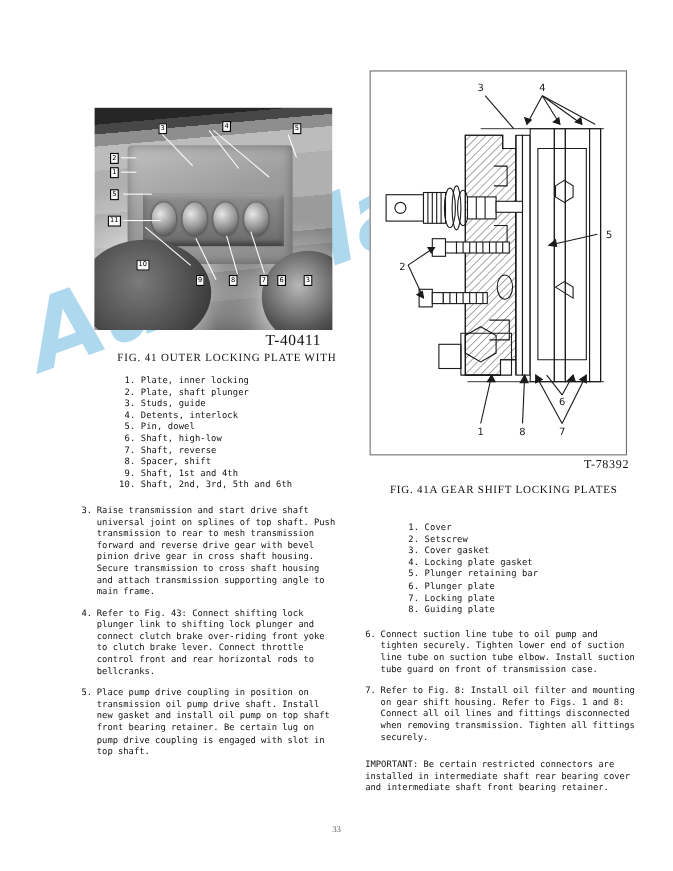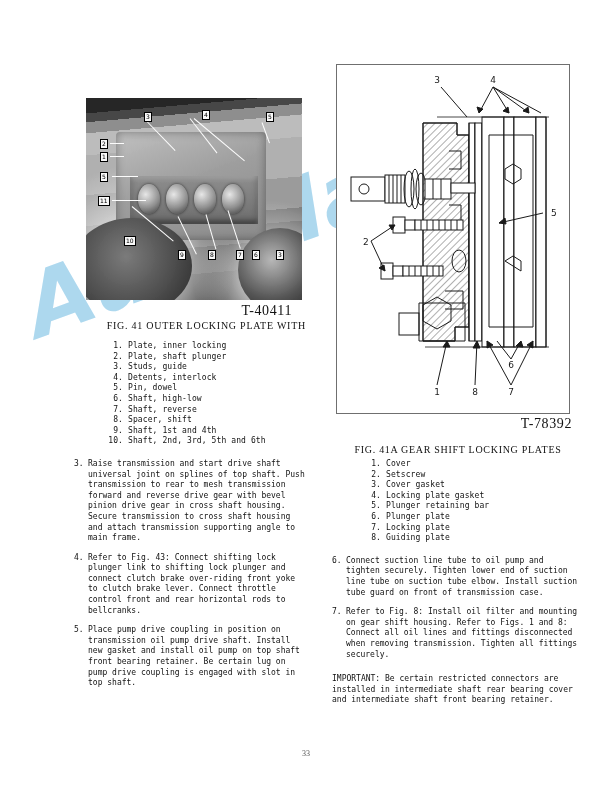--- a/index.html
+++ b/index.html
@@ -144,25 +144,25 @@
     border:1.2px solid #6f6f6f;
     background:#fff;
     margin-left:4px;
   }
   .frame svg{display:block;width:100%;height:100%;}
   .figcap-r{
     position:relative;
     text-align:center;
     font-size:10px;
     letter-spacing:.7px;
-    margin:2px 0 4px 4px;
+    margin:2px 0 24px 4px;
   }
   .tnum-r{
     text-align:right;
-    font-size:14px;
+    font-size:11px;
     letter-spacing:.6px;
     margin:2px 8px 12px 0;
   }
 
   
   .pageno{
     position:absolute;
     left:0;right:0;bottom:34px;
     text-align:center;
     font-family:Liberation Serif, serif;

